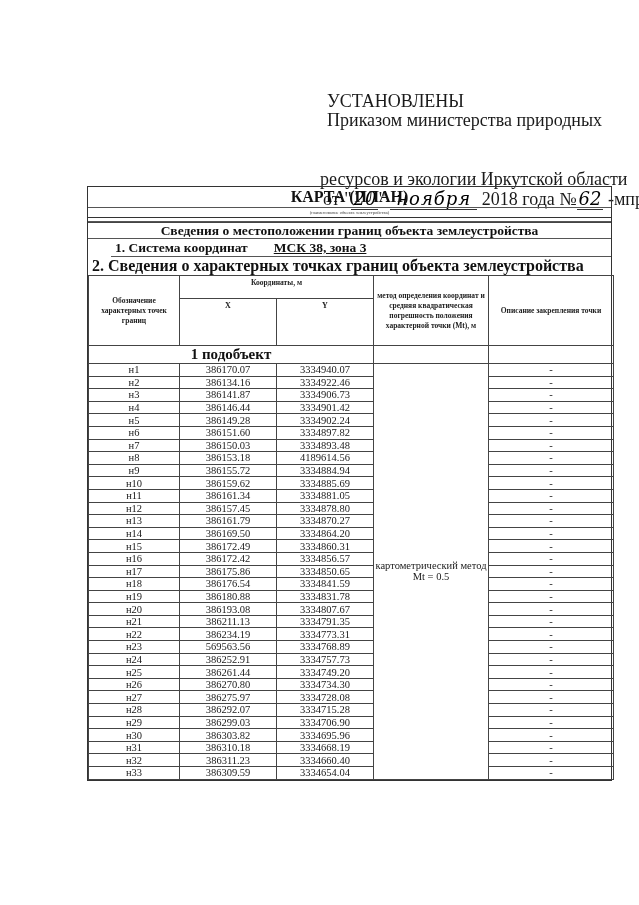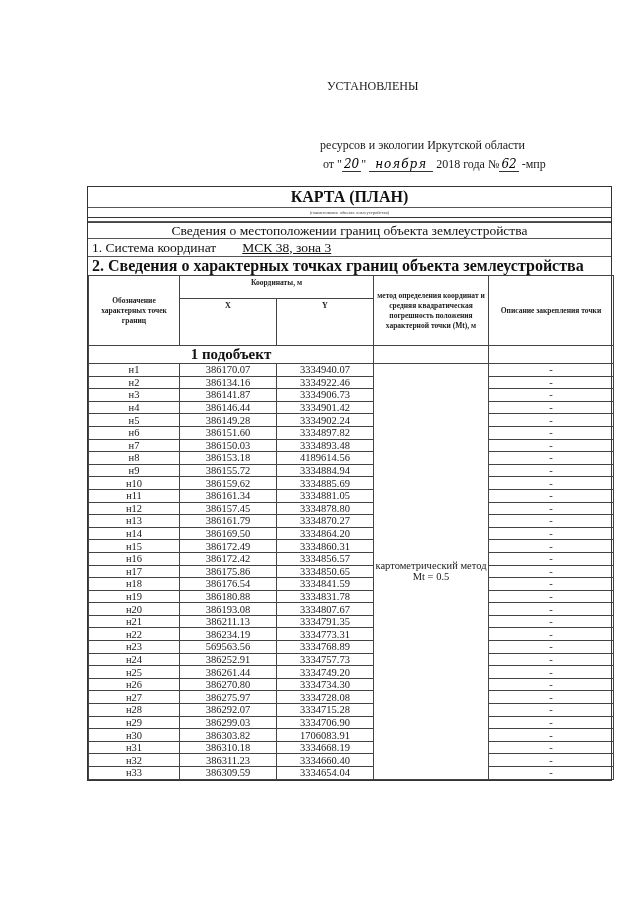--- a/index.html
+++ b/index.html
@@ -1,42 +1,42 @@
 <!DOCTYPE html>
 <html><head>
   <meta charset="utf-8">
   <style>
     html, body { margin: 0; padding: 0; }
     body {
       width: 639px; height: 905px; background: #ffffff; position: relative; overflow: hidden;
       font-family: "Liberation Serif", serif; color: #111;
     }
     .stamp {
-      position: absolute; left: 320px; top: 77px; width: 300px;
-      font-size: 12px; line-height: 19px; color: #1a1a1a;
+      position: absolute; left: 320px; top: 92px; width: 300px;
+      font-size: 18px; line-height: 19px; color: #1a1a1a;
     }
     .stamp .line { white-space: nowrap; }
     .stamp .l1 { padding-left: 7px; }
     .stamp .l2 { padding-left: 7px; }
     .stamp .l3 { padding-left: 0; margin-top: 40px; }
     .stamp .l4 { padding-left: 3px; }
     .hand { font-family: "DejaVu Serif", serif; font-style: italic; color: #000000; border-bottom: 1px solid #333; padding: 0 2px; }
     .hand.month { padding: 0 6px; letter-spacing: 1px; }
 
     .card {
       position: absolute; left: 87px; top: 186px; width: 525px;
       border: 1px solid #333; box-sizing: border-box;
     }
     .row { border-bottom: 1px solid #555; box-sizing: border-box; display: flex; align-items: center; justify-content: center; }
     .r-title { height: 21px; font-weight: bold; font-size: 16px; }
     .r-name { height: 32px; font-weight: bold; font-size: 13.5px; }
     .r-caption { height: 10px; font-size: 4.5px; color: #444; border-bottom: 1px solid #333; }
     .r-gap { height: 4px; }
-    .r-svedenia { height: 17px; font-weight: normal; font-size: 13.5px; border-top: 1px solid #444; }
-    .r-sys { height: 18px; font-weight: normal; font-size: 13.5px; justify-content: flex-start; padding-left: 4px; }
+    .r-svedenia { height: 17px; font-weight: bold; font-size: 13.5px; border-top: 1px solid #444; }
+    .r-sys { height: 18px; font-weight: bold; font-size: 13.5px; justify-content: flex-start; padding-left: 4px; margin-left: 23px; }
     .r-sys .sys-val { margin-left: 26px; text-decoration: underline; }
     .r-pts { height: 18px; font-weight: bold; font-size: 16px; justify-content: flex-start; padding-left: 4px; border-bottom: none; }
 
     table.pts {
       border-collapse: collapse; width: 100%; table-layout: fixed;
       font-family: "Liberation Serif", serif;
     }
     table.pts col.c1 { width: 91px; }
     table.pts col.c2 { width: 97px; }
     table.pts col.c3 { width: 97px; }
@@ -52,20 +52,21 @@
     table.pts tr.pt td { height: 11.6px; font-size: 10.5px; line-height: 11px; color: #1a1a1a; }
     table.pts td.method { font-size: 10.5px; line-height: 13px; }
     table.pts tr.pt td { border-left-color: #444; }
     table.pts td.desc { font-size: 10px; }
   </style>
 </head>
 <body>
 
 <div class="stamp">
   <div class="line l1">УСТАНОВЛЕНЫ</div>
+  <div class="line l2">Приказом министерства природных</div>
   <div class="line l3">ресурсов и экологии Иркутской области</div>
   <div class="line l4">
     <span>от "</span><span class="hand">20</span><span>"</span>
     <span class="hand month">ноября</span>
     <span>2018 года №</span><span class="hand">62</span>
     <span>-мпр</span>
   </div>
 </div>
 
 <div class="card">
@@ -276,21 +277,21 @@
         </tr>
         <tr class="pt">
           <td>н29</td>
           <td>386299.03</td>
           <td>3334706.90</td>
           <td class="desc">-</td>
         </tr>
         <tr class="pt">
           <td>н30</td>
           <td>386303.82</td>
-          <td>1706083.91</td>
+          <td>3334695.96</td>
           <td class="desc">-</td>
         </tr>
         <tr class="pt">
           <td>н31</td>
           <td>386310.18</td>
           <td>3334668.19</td>
           <td class="desc">-</td>
         </tr>
         <tr class="pt">
           <td>н32</td>

